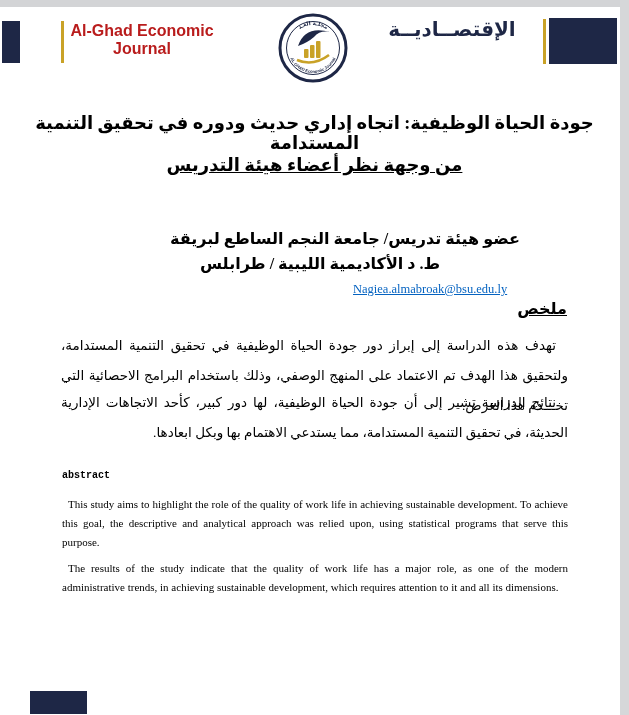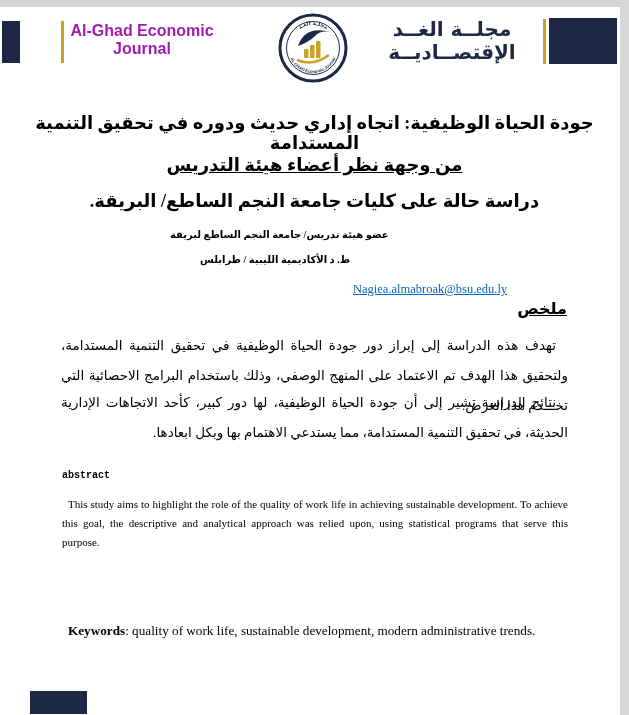--- a/index.html
+++ b/index.html
@@ -13,35 +13,35 @@
   
   .cap{position:absolute;background:#1e2746;}
   .cap-left{left:2px;top:21px;width:18px;height:42px;}
   .cap-right{left:549px;top:18px;width:68px;height:46px;}
   .goldline{position:absolute;width:3px;background:#c9a227;}
   .gold-left{left:61px;top:21px;height:42px;}
   .gold-right{left:543px;top:19px;height:45px;}
   .en-name{
     position:absolute;left:66px;top:22px;width:152px;text-align:center;
     font-family:"Liberation Sans",sans-serif;font-weight:bold;font-size:16px;line-height:18px;
-    color:#a21caf;letter-spacing:0px;
+    color:#b91c1c;letter-spacing:0px;
   }
   .ar-name{
     position:absolute;right:92px;top:18px;width:170px;text-align:center;direction:rtl;
     font-family:"DejaVu Sans",sans-serif;font-weight:bold;font-size:20px;line-height:23px;
     color:#1e2746;
   }
   .logo{position:absolute;left:277px;top:11px;width:72px;height:74px;}
   
   .t-line{position:absolute;left:30px;right:30px;text-align:center;direction:rtl;
     font-weight:bold;font-size:18px;line-height:20px;font-family:"Liberation Serif","DejaVu Sans",serif;}
   .title1{top:113px;}
   .title2{top:155px;text-decoration:underline;}
   .title3{top:191px;}
-  .auth{position:absolute;font-weight:bold;font-size:10px;direction:rtl;white-space:nowrap;
+  .auth{position:absolute;font-weight:bold;font-size:16px;direction:rtl;white-space:nowrap;
     font-family:"Liberation Serif","DejaVu Sans",serif;}
   .auth-name{top:229px;right:102px;}
   .auth-affil1{top:229px;left:170px;}
   .auth-affil2{top:254px;left:200px;}
   .email{position:absolute;top:282px;left:353px;font-size:12.5px;
     font-family:"Liberation Serif",serif;color:#0563C1;text-decoration:underline;}
   .h-ar{position:absolute;top:299px;right:62px;direction:rtl;font-weight:bold;font-size:16px;
     text-decoration:underline;font-family:"Liberation Serif","DejaVu Sans",serif;text-align:right;}
   .p-ar{position:absolute;left:61px;width:507px;direction:rtl;text-align:justify;
     font-size:13.5px;line-height:30px;text-indent:12px;
@@ -93,39 +93,37 @@
         <textPath href="#arcBot" startOffset="50%" text-anchor="middle">AL GHAD Economic Journal</textPath>
       </text>
       <path d="M21 35 Q28 14 53 21 Q43 19 37 26 Q30 32 21 35 Z" fill="#1e2746"></path>
       <rect x="27" y="38" width="4.5" height="9" rx="1" fill="#c9a227"></rect>
       <rect x="33" y="34" width="4.5" height="13" rx="1" fill="#c9a227"></rect>
       <rect x="39" y="30" width="4.5" height="17" rx="1" fill="#c9a227"></rect>
       <path d="M20 49 Q36 56 52 44" stroke="#c9a227" stroke-width="2.5" fill="none"></path>
     </svg>
 
     <div class="ar-name">
-      <div>مجلــة الغــد</div>
       <div>الإقتصــاديــة</div>
     </div>
 
     <div class="goldline gold-right"></div>
     <div class="cap cap-right"></div>
   </div>
 
   <div class="t-line title1">جودة الحياة الوظيفية: اتجاه إداري حديث ودوره في تحقيق التنمية المستدامة</div>
   <div class="t-line title2">من وجهة نظر أعضاء هيئة التدريس</div>
-  <div class="t-line title3">دراسة حالة على كليات جامعة النجم الساطع/ البريقة.</div>
 
   <div class="auth auth-affil1">عضو هيئة تدريس/ جامعة النجم الساطع لبريقة</div>
   <div class="auth auth-affil2">ط. د  الأكاديمية الليبية / طرابلس</div>
   <a class="email" href="#">Nagiea.almabroak@bsu.edu.ly</a>
 
   <div class="h-ar">ملخص</div>
   <div class="p-ar p-ar1">تهدف هذه الدراسة إلى إبراز دور جودة الحياة الوظيفية في تحقيق التنمية المستدامة، ولتحقيق هذا الهدف تم الاعتماد على المنهج الوصفي، وذلك باستخدام البرامج الاحصائية التي تخـــدم هذا الغرض.</div>
   <div class="p-ar p-ar2">نتائج الدراسة تشير إلى أن جودة الحياة الوظيفية، لها دور كبير، كأحد الاتجاهات الإدارية الحديثة، في تحقيق التنمية المستدامة، مما يستدعي الاهتمام بها وبكل ابعادها.</div>
 
   <div class="h-en">abstract</div>
   <div class="p-en p-en1">This study aims to highlight the role of the quality of work life in achieving sustainable development. To achieve this goal, the descriptive and analytical approach was relied upon, using statistical programs that serve this purpose.</div>
-  <div class="kw-en"><span class="bold">Keywords</span><span>: quality of work life, sustainable development, modern administrative trends.</span></div>
+  <div class="p-en p-en2">The results of the study indicate that the quality of work life has a major role, as one of the modern administrative trends, in achieving sustainable development, which requires attention to it and all its dimensions.</div>
 
   <div class="footer-mark"></div>
 
 </div>
 
 </body></html>

